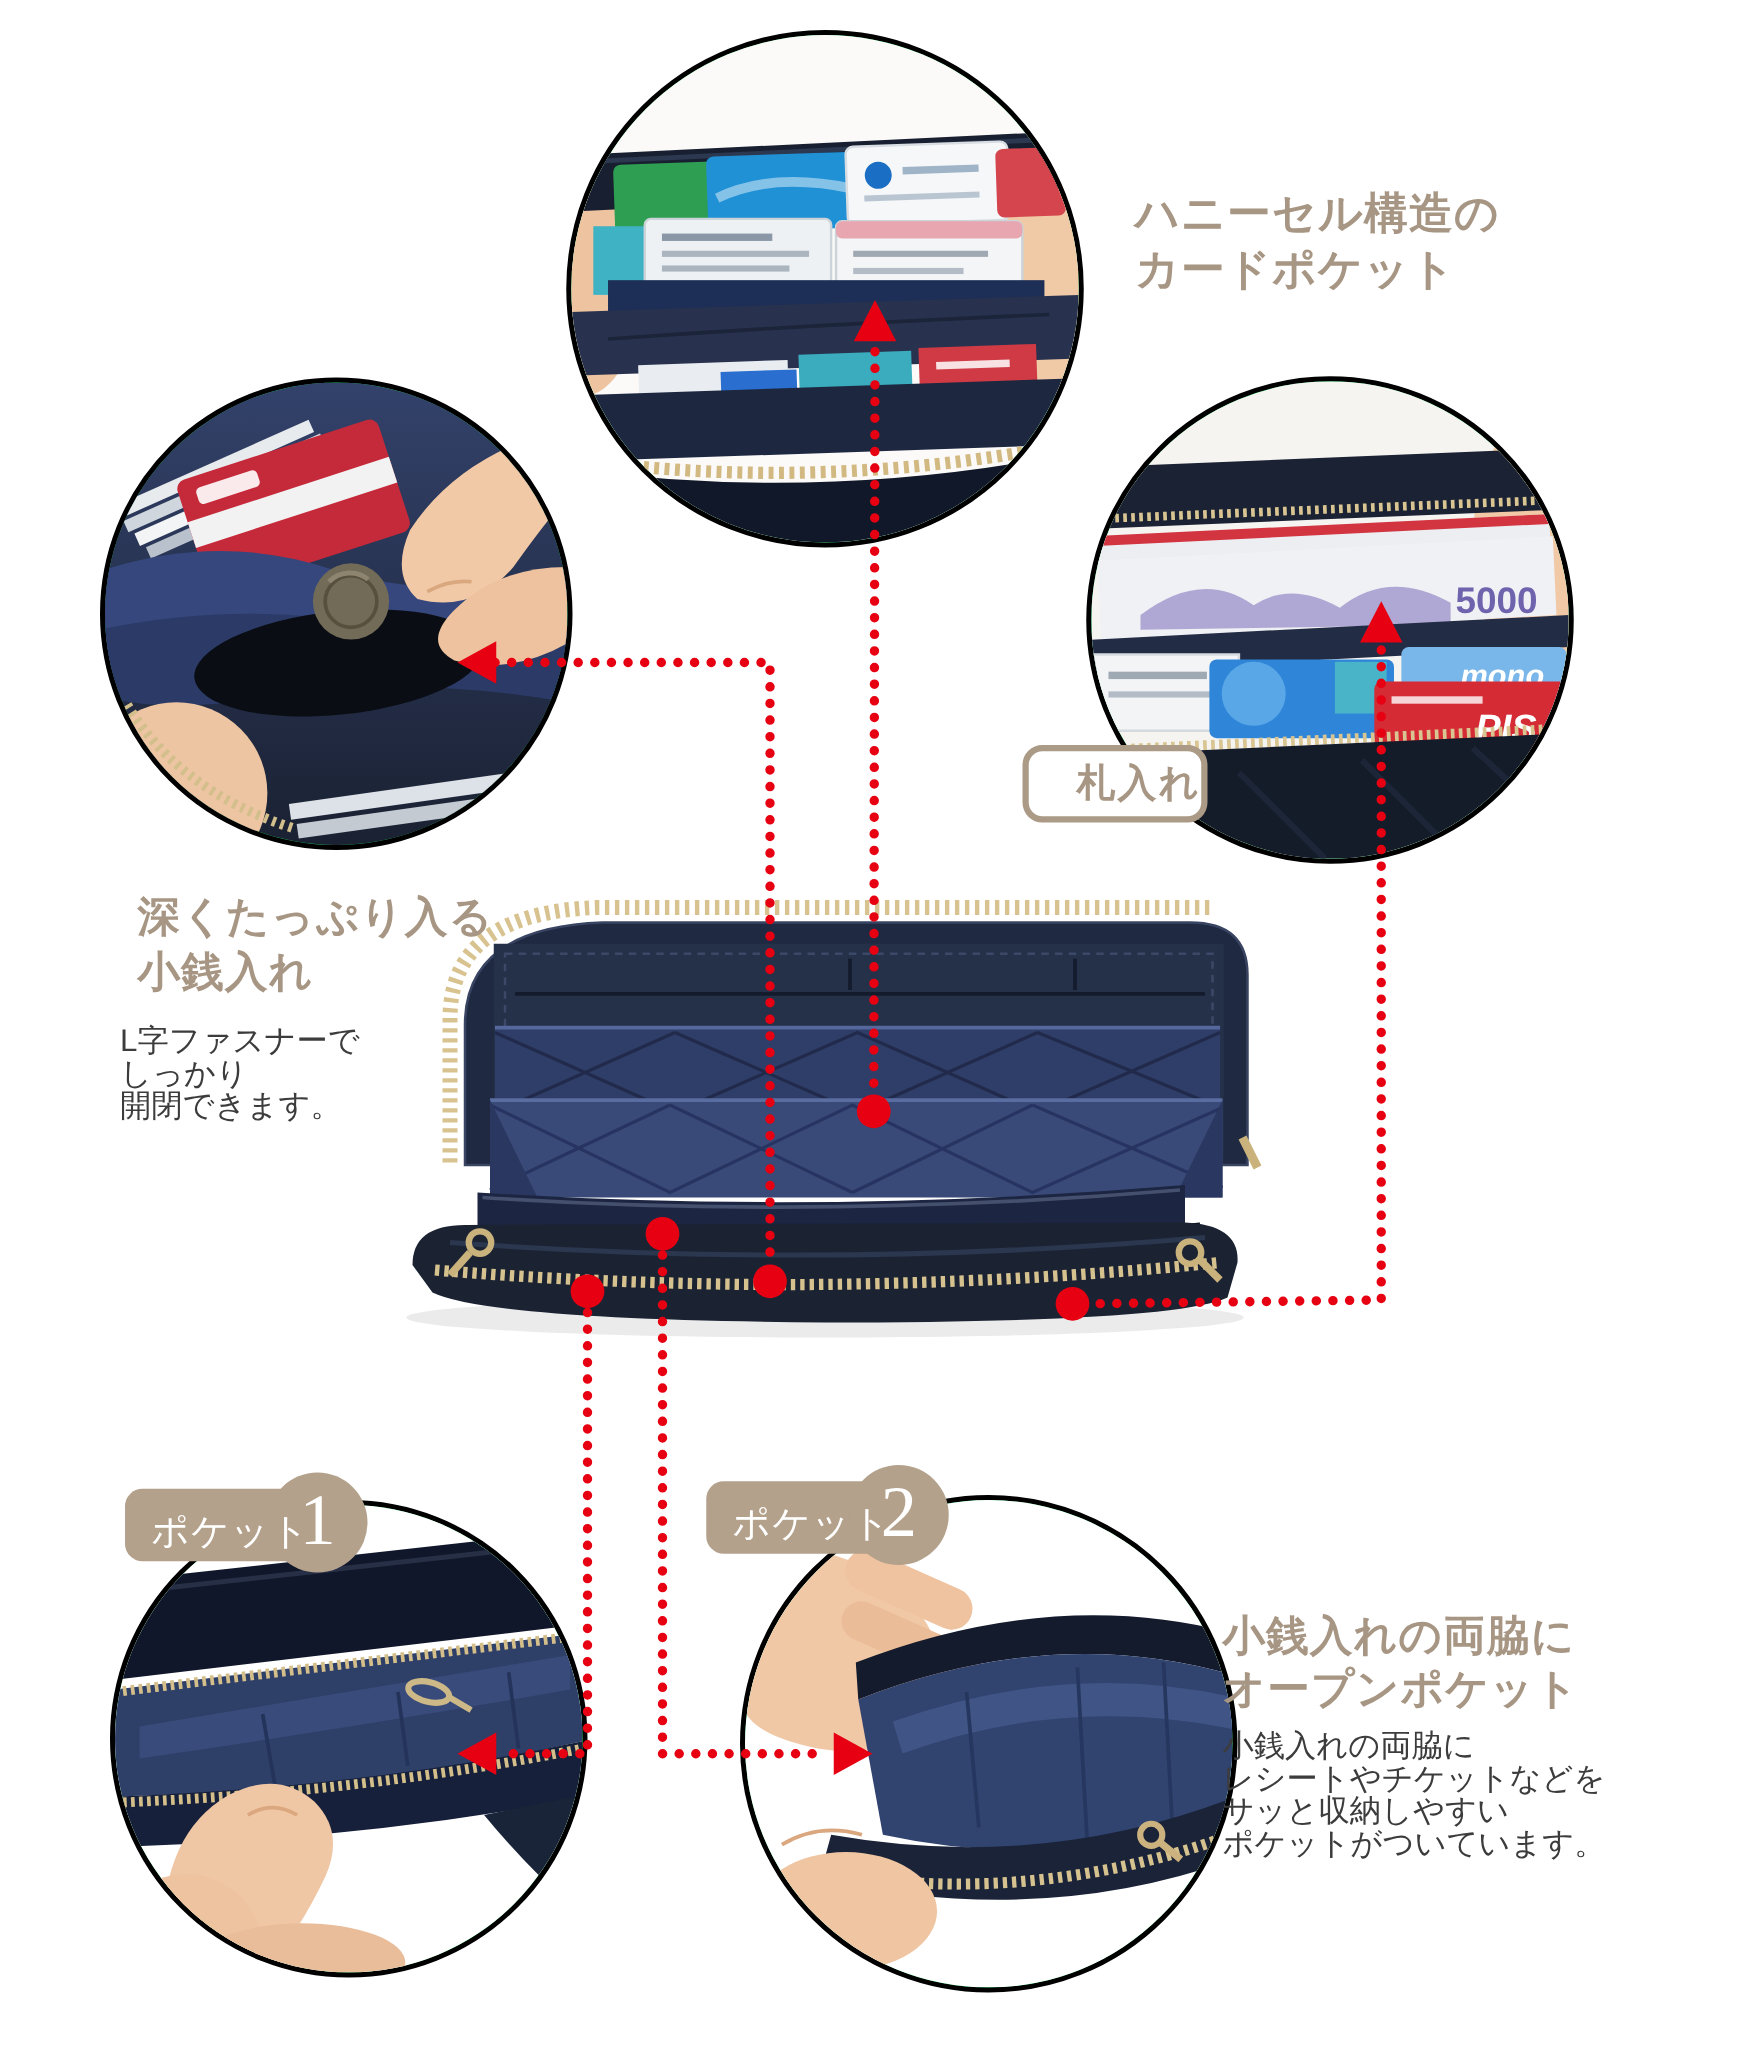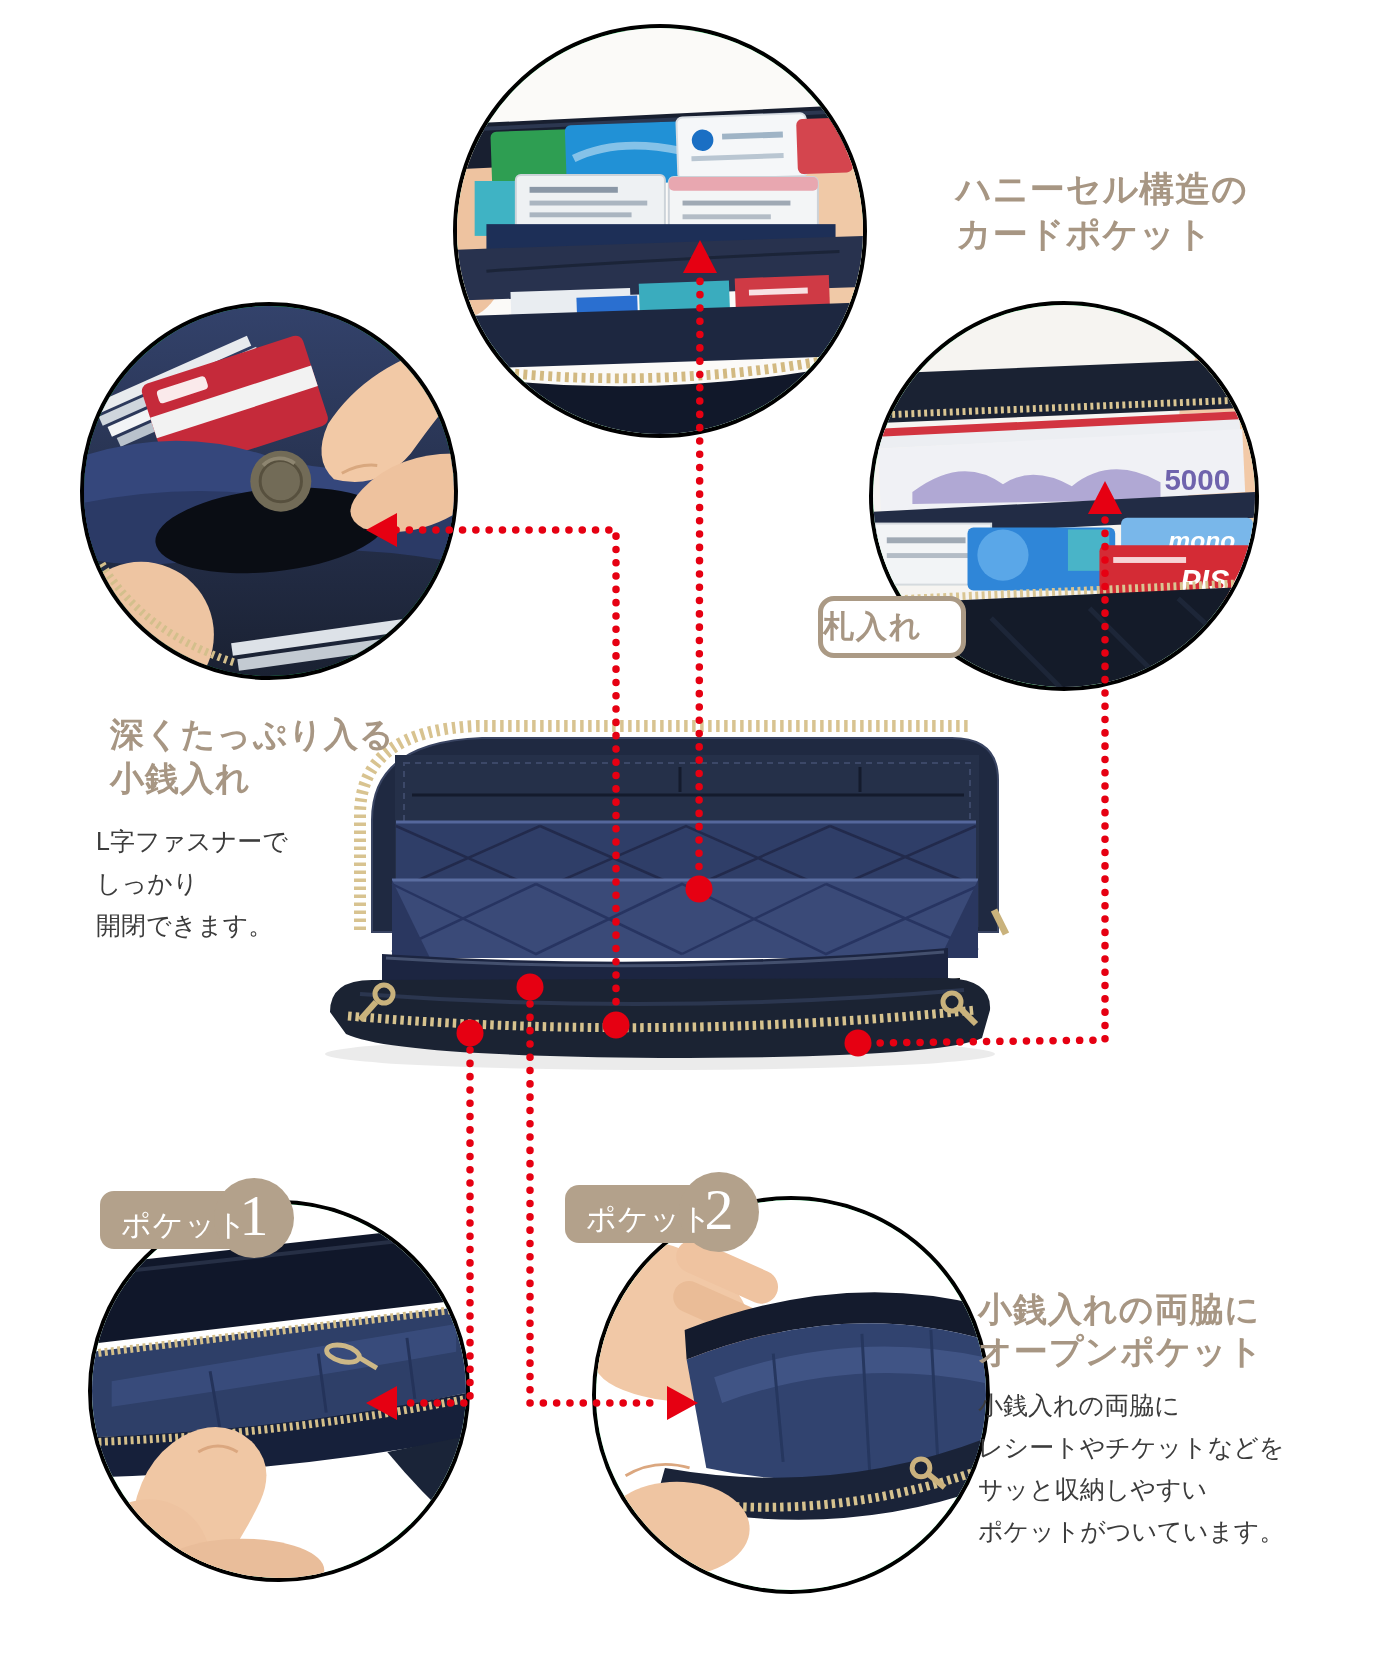--- a/index.html
+++ b/index.html
@@ -8,29 +8,29 @@
   .photo-circle{position:absolute;border-radius:50%;border:4px solid #000000;overflow:hidden;background:#22c55e;box-sizing:border-box;}
   .photo-circle svg{display:block;width:100%;height:100%;}
   #circle-card{left:453px;top:24px;width:414px;height:414px;}
   #circle-coin{left:80px;top:302px;width:378px;height:378px;}
   #circle-bill{left:869px;top:301px;width:390px;height:390px;}
   #circle-p1{left:88px;top:1200px;width:382px;height:382px;}
   #circle-p2{left:592px;top:1196px;width:398px;height:398px;}
   .main-wallet{position:absolute;left:300px;top:672px;width:710px;height:400px;}
   .connectors{position:absolute;left:0;top:0;width:1397px;height:1654px;z-index:7;pointer-events:none;}
   .heading{position:absolute;color:#a79683;font-weight:bold;white-space:pre-line;z-index:8;}
-  .h-card{left:908px;top:166px;font-size:35px;line-height:45px;letter-spacing:1px;margin-left:48px;}
+  .h-card{left:908px;top:148px;font-size:35px;line-height:45px;letter-spacing:1px;}
   .h-coin{left:110px;top:712px;font-size:34px;line-height:44px;letter-spacing:1px;}
   .h-open{left:978px;top:1288px;font-size:34px;line-height:42px;letter-spacing:1px;}
-  .bodytext{position:absolute;color:#3c3c3c;font-size:25px;line-height:42px;white-space:pre-line;z-index:8;}
+  .bodytext{position:absolute;color:#3c3c3c;font-size:25px;line-height:26px;white-space:pre-line;z-index:8;}
   .b-coin{left:96px;top:820px;}
   .b-open{left:978px;top:1384px;}
   .bill-label{position:absolute;left:818px;top:596px;width:148px;height:62px;background:#fff;
               border:5px solid #ab9a85;border-radius:16px;box-sizing:border-box;z-index:8;
-              display:flex;align-items:center;justify-content:flex-start;}
+              display:flex;align-items:center;justify-content:flex-end;}
   .bill-label span{color:#a79683;font-size:31px;font-weight:bold;letter-spacing:2px;}
   .badge{position:absolute;width:236px;height:80px;z-index:8;}
   #badge-p1{left:100px;top:1178px;}
   #badge-p2{left:565px;top:1172px;}
   .badge-rect{position:absolute;left:0;top:13px;width:162px;height:58px;background:#b3a18b;border-radius:14px;}
   .badge-circle{position:absolute;left:114px;top:0;width:80px;height:80px;border-radius:50%;background:#b3a18b;
                 display:flex;align-items:center;justify-content:center;}
   .badge-label{position:absolute;left:21px;top:27px;color:#fff;font-size:30px;font-weight:normal;letter-spacing:1px;}
   .badge-num{color:#fff;font-family:"Liberation Serif","DejaVu Serif",serif;font-size:58px;line-height:1;padding-bottom:4px;}
 </style>

